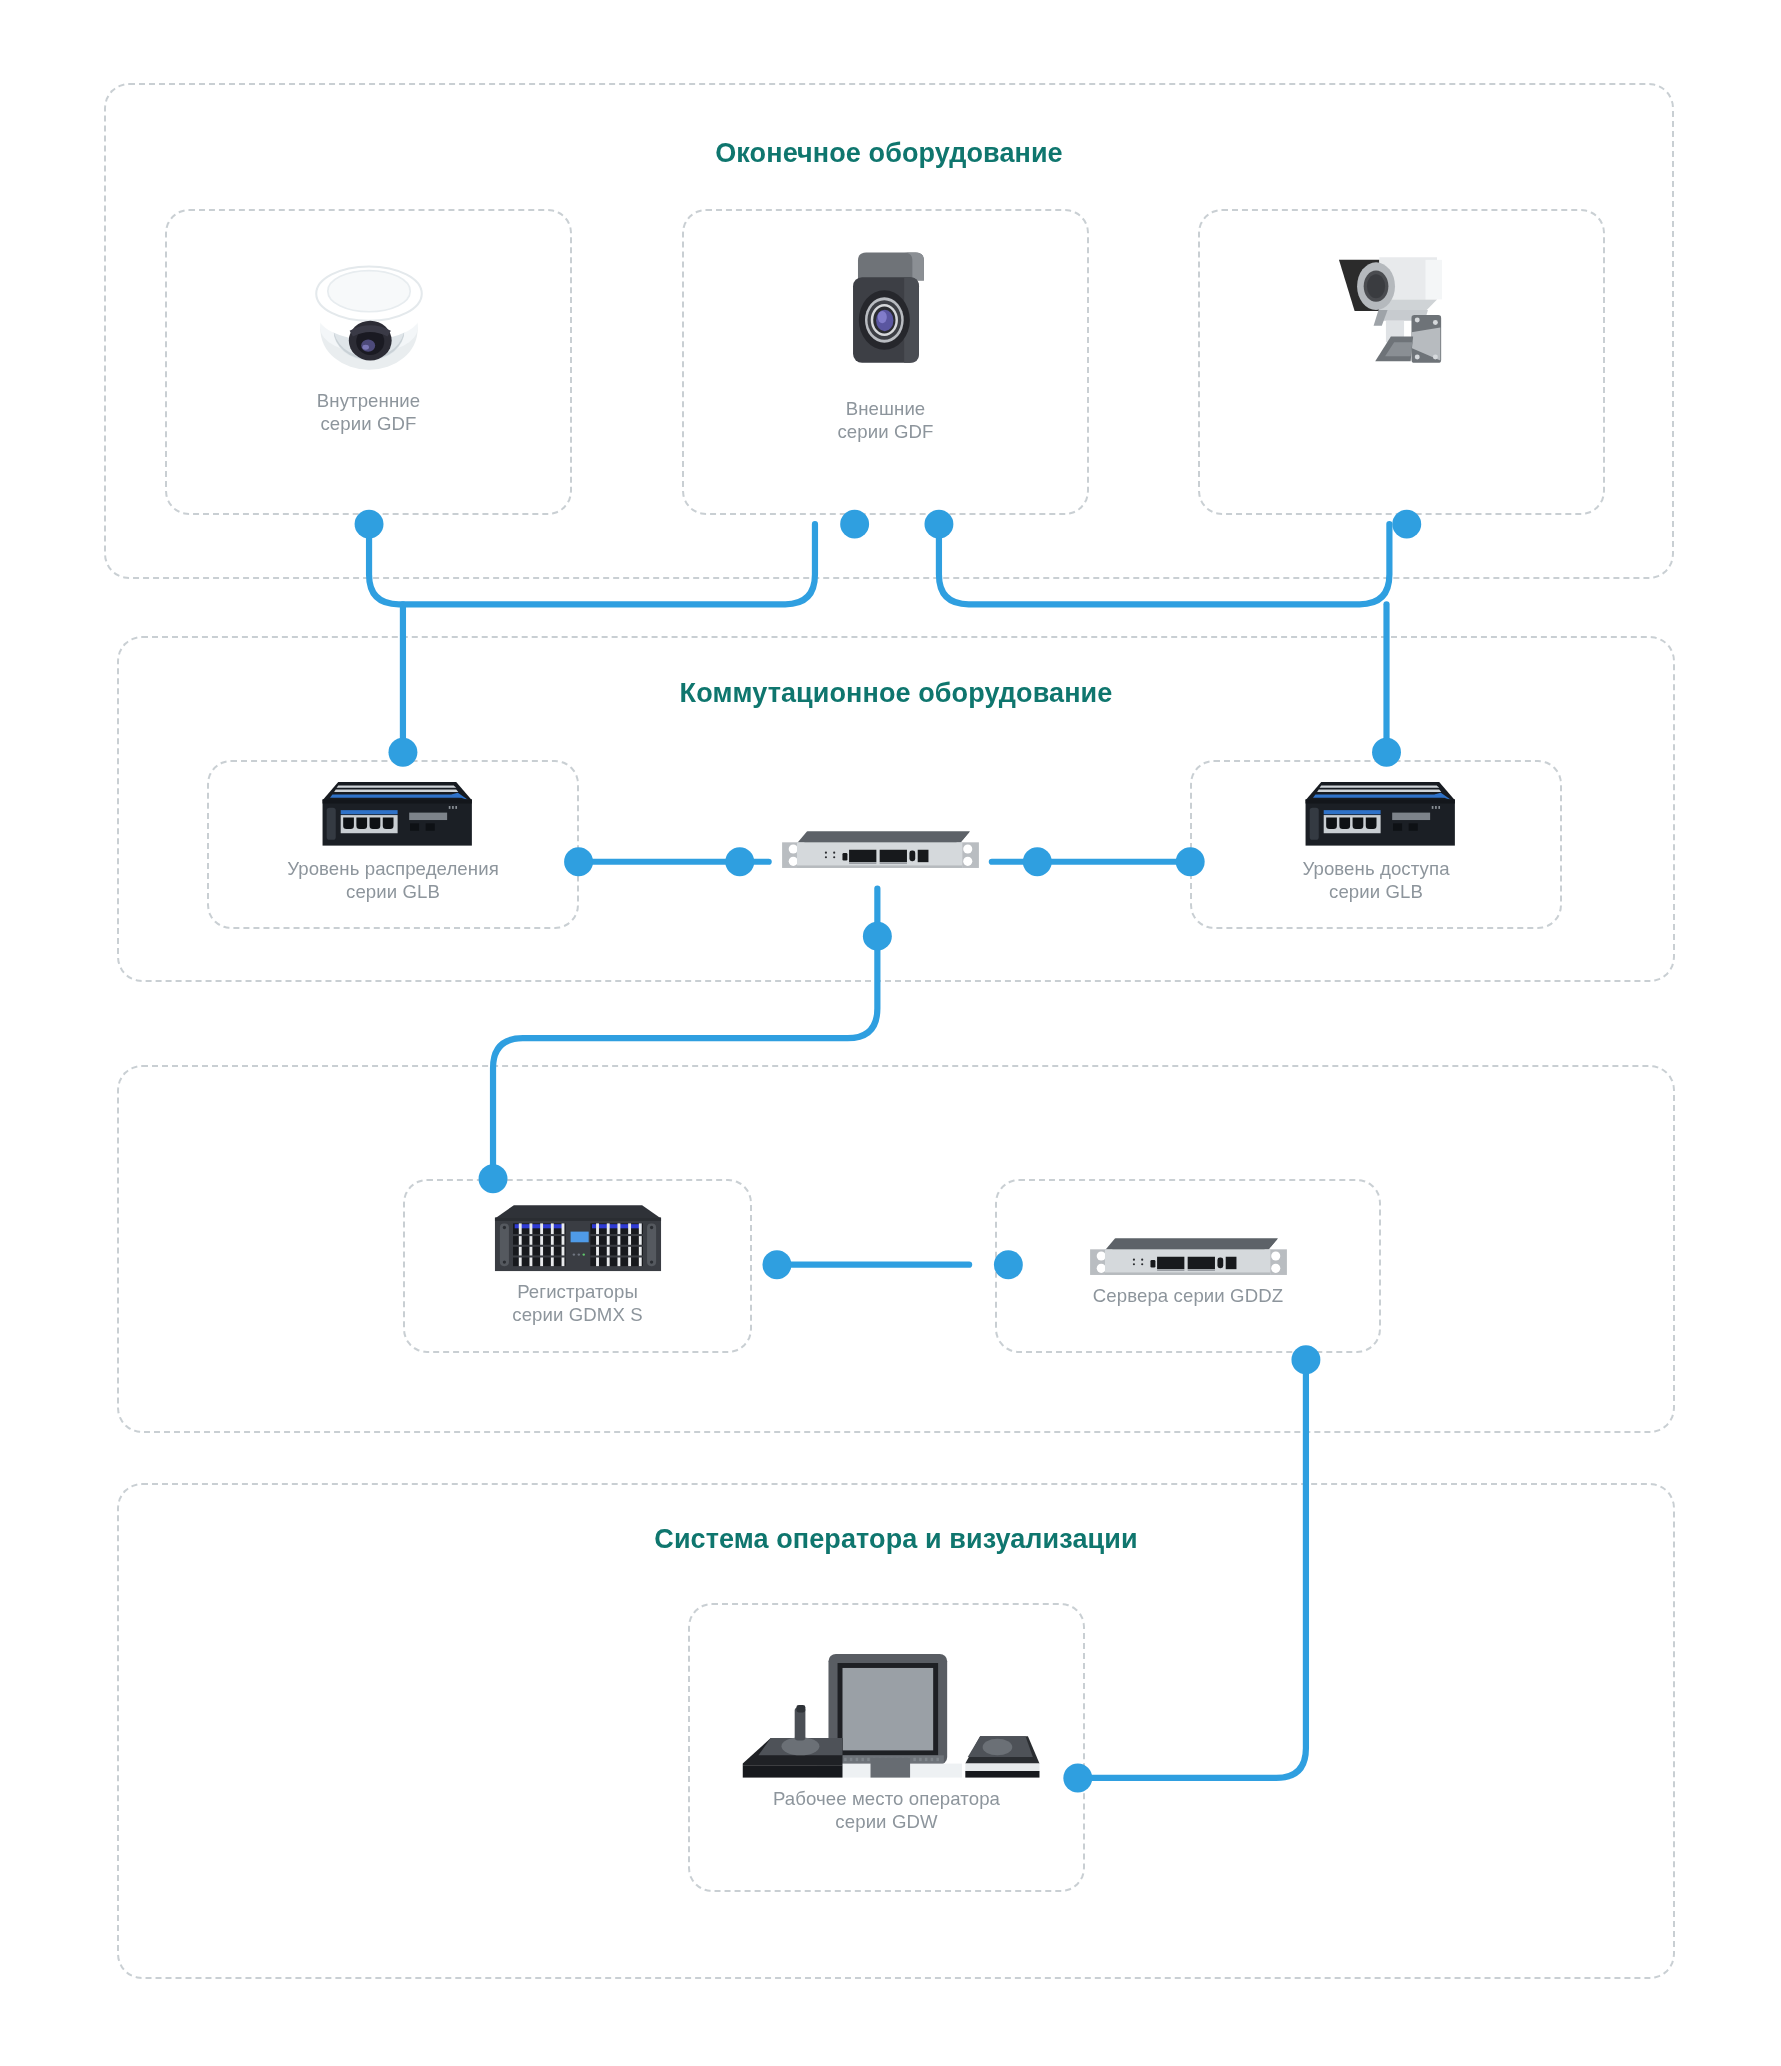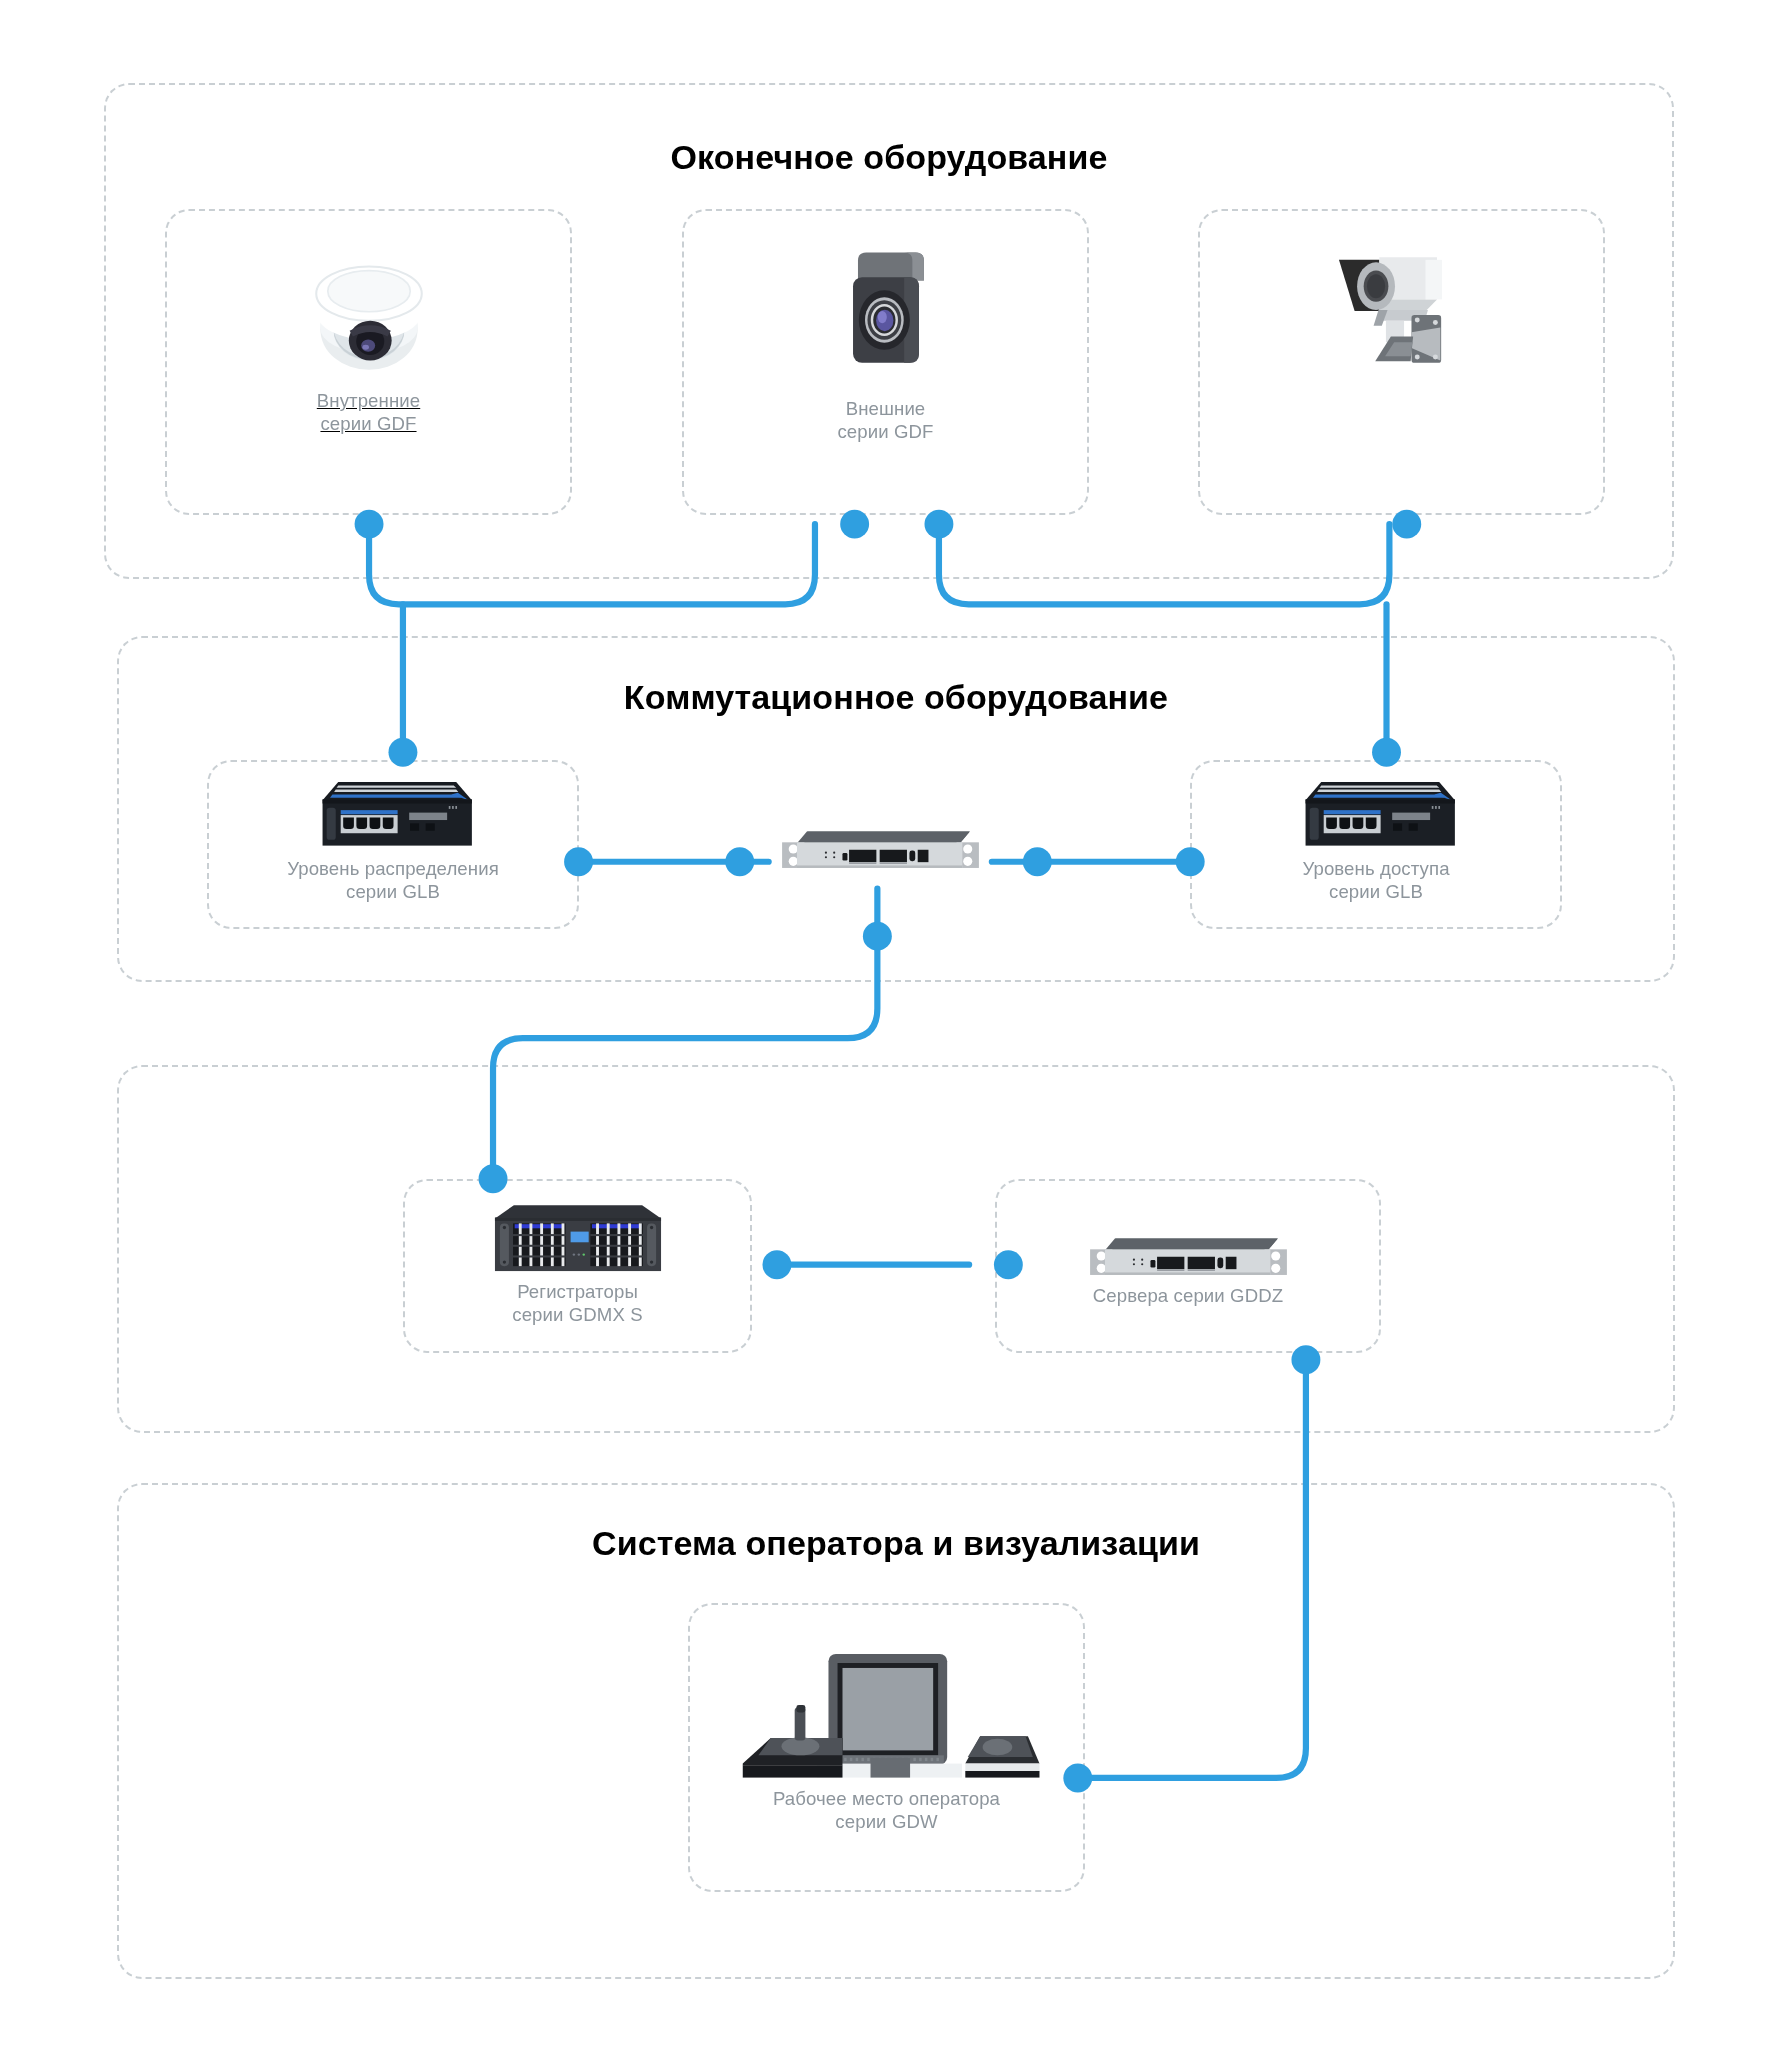--- a/index.html
+++ b/index.html
@@ -16,23 +16,23 @@
   .section {
     position:absolute;
     border:2.9px dashed #c9cfd3;
     border-radius:25px;
     background:transparent;
   }
   .section-title {
     position:absolute;
     left:0; width:100%;
     text-align:center;
-    font-size:34px;
+    font-size:27px;
     font-weight:700;
-    color:#000000;
+    color:#0f766e;
     letter-spacing:0.1px;
     white-space:nowrap;
   }
 
   
   .card {
     position:absolute;
     border:2.9px dashed #c9cfd3;
     border-radius:24px;
     display:flex;
@@ -68,21 +68,21 @@
 </style>
 </head>
 <body>
 
 <div id="stage">
 
   <div class="section" style="left:104px; top:83px; width:1570px; height:496px;">
   </div>
   <div class="section-title" style="left:104px; top:138px; width:1570px;">Оконечное оборудование</div>
 
-  <div class="card" style="left:165px; top:209px; width:407px; height:306px;text-decoration:underline;">
+  <div class="card" style="left:165px; top:209px; width:407px; height:306px;">
     <div class="card-art" style="height:178px; padding-top:25px;">
       <svg class="art" width="136" height="136" viewBox="0 0 330 330">
         <ellipse cx="165" cy="205" rx="118" ry="98" fill="#e9edef"></ellipse>
         <path d="M47 150 a118 60 0 0 0 236 0 v52 a118 60 0 0 1 -236 0z" fill="#f3f6f8"></path>
         <ellipse cx="165" cy="208" rx="86" ry="72" fill="#dfe5e9"></ellipse>
         <path d="M79 200 a86 72 0 0 0 172 0 v6 a86 72 0 0 1 -172 0z" fill="#c9d1d6"></path>
         <ellipse cx="165" cy="118" rx="128" ry="66" fill="#ffffff"></ellipse>
         <path d="M37 118 h256 v46 a128 66 0 0 1 -256 0z" fill="#ffffff"></path>
         <ellipse cx="165" cy="118" rx="128" ry="66" fill="none" stroke="#e4e9ec" stroke-width="5"></ellipse>
         <ellipse cx="165" cy="112" rx="100" ry="50" fill="#f7f9fa"></ellipse>

